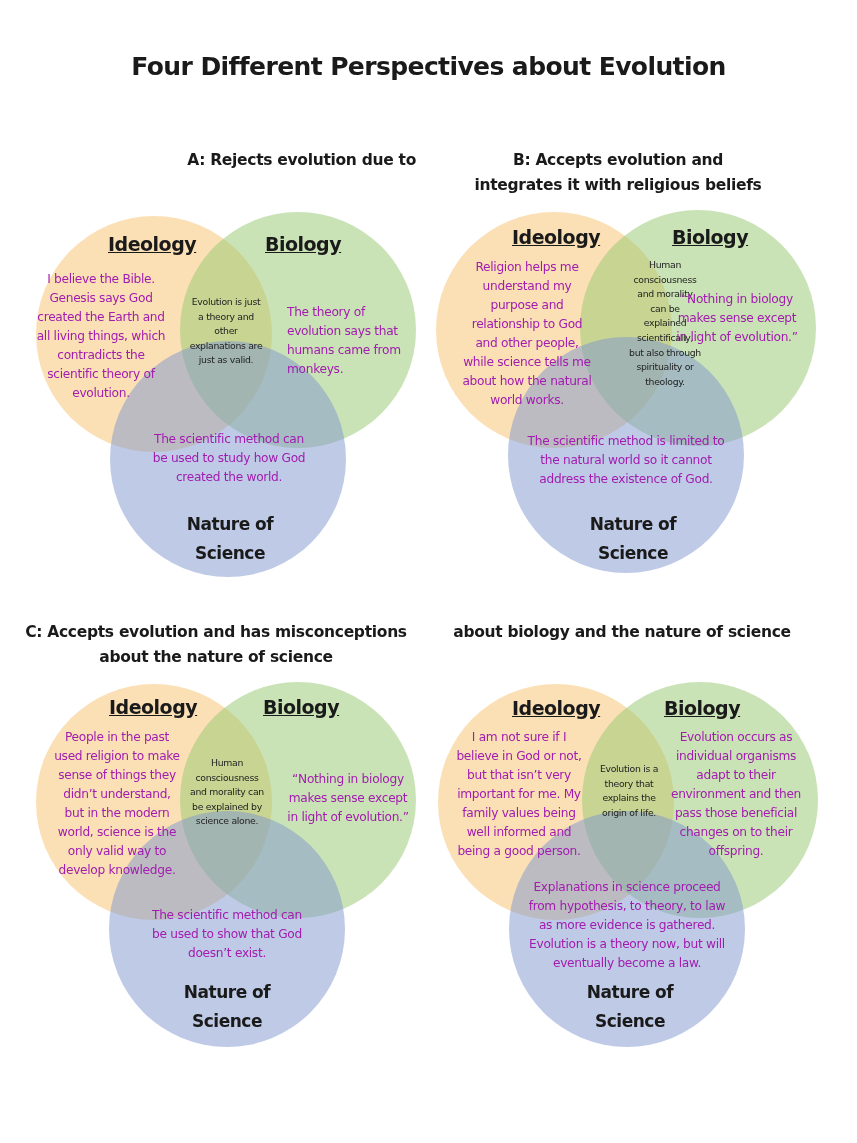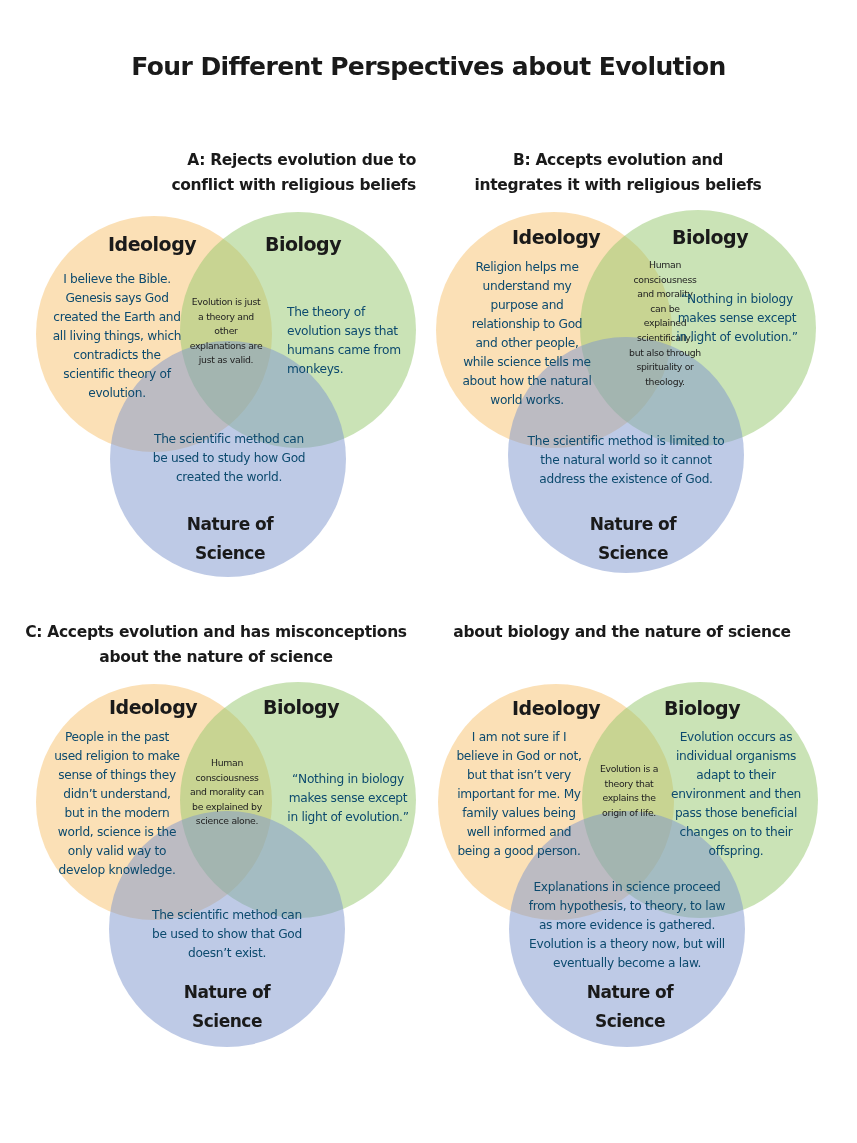--- a/index.html
+++ b/index.html
@@ -7,46 +7,45 @@
          font-family:"DejaVu Sans", "Liberation Sans", sans-serif; color:#1a1a1a; }
   .main-title { position:absolute; left:0; width:857px; top:52px; text-align:center;
                 font-weight:bold; font-size:25px; letter-spacing:-0.6px; }
   .panel-title { position:absolute; width:400px; text-align:center; font-weight:bold;
                  font-size:15.5px; line-height:25px; letter-spacing:-0.3px; }
   .circle { position:absolute; border-radius:50%; }
   .c-ideo { background:rgba(246,180,80,0.42); }
   .c-bio  { background:rgba(150,200,110,0.50); }
   .c-nos  { background:rgba(125,150,205,0.50); }
   .label { position:absolute; font-weight:bold; font-size:19px; text-align:center;
-           letter-spacing:-0.5px; white-space:nowrap; }
+           letter-spacing:-0.5px; white-space:nowrap;text-decoration:underline; }
   .txt { position:absolute; text-align:center; font-size:12.2px; line-height:19px;
-         letter-spacing:-0.3px; color:#0c4a6e; }
+         letter-spacing:-0.3px; color:#a21caf; }
   .txt-small { position:absolute; text-align:center; font-size:9.3px; line-height:14.6px;
                letter-spacing:-0.3px; color:#222; }
   .nos-label { position:absolute; font-weight:bold; font-size:17px; line-height:29px;
                text-align:center; width:140px; letter-spacing:-0.5px; }
 </style>
 </head>
 <body>
 
 <div class="main-title">Four Different Perspectives about Evolution</div>
 
 <div>
   <div class="panel-title" style="left:16px; top:148px;text-align:right;">
     <div>A: Rejects evolution due to</div>
-    <div>conflict with religious beliefs</div>
   </div>
   <div class="circle c-ideo" style="left:36px; top:216px; width:236px; height:236px;"></div>
   <div class="circle c-bio" style="left:180px; top:212px; width:236px; height:236px;"></div>
   <div class="circle c-nos" style="left:110px; top:341px; width:236px; height:236px;"></div>
 
   <div class="label" style="left:108px; top:233px;">Ideology</div>
   <div class="label" style="left:265px; top:233px;">Biology</div>
 
-  <div class="txt" style="left:52px; top:270px; width:130px;">I believe the Bible. Genesis says God created the Earth and all living things, which contradicts the scientific theory of evolution.</div>
+  <div class="txt" style="left:36px; top:270px; width:130px;">I believe the Bible. Genesis says God created the Earth and all living things, which contradicts the scientific theory of evolution.</div>
   <div class="txt-small" style="left:188px; top:295px; width:76px;">Evolution is just a theory and other explanations are just as valid.</div>
   <div class="txt" style="left:287px; top:303px; width:122px; text-align:left;">The theory of evolution says that humans came from monkeys.</div>
   <div class="txt" style="left:148px; top:430px; width:162px;">The scientific method can be used to study how God created the world.</div>
   <div class="nos-label" style="left:160px; top:510px;">
     <div>Nature of</div>
     <div>Science</div>
   </div>
 </div>
 
 <div>

